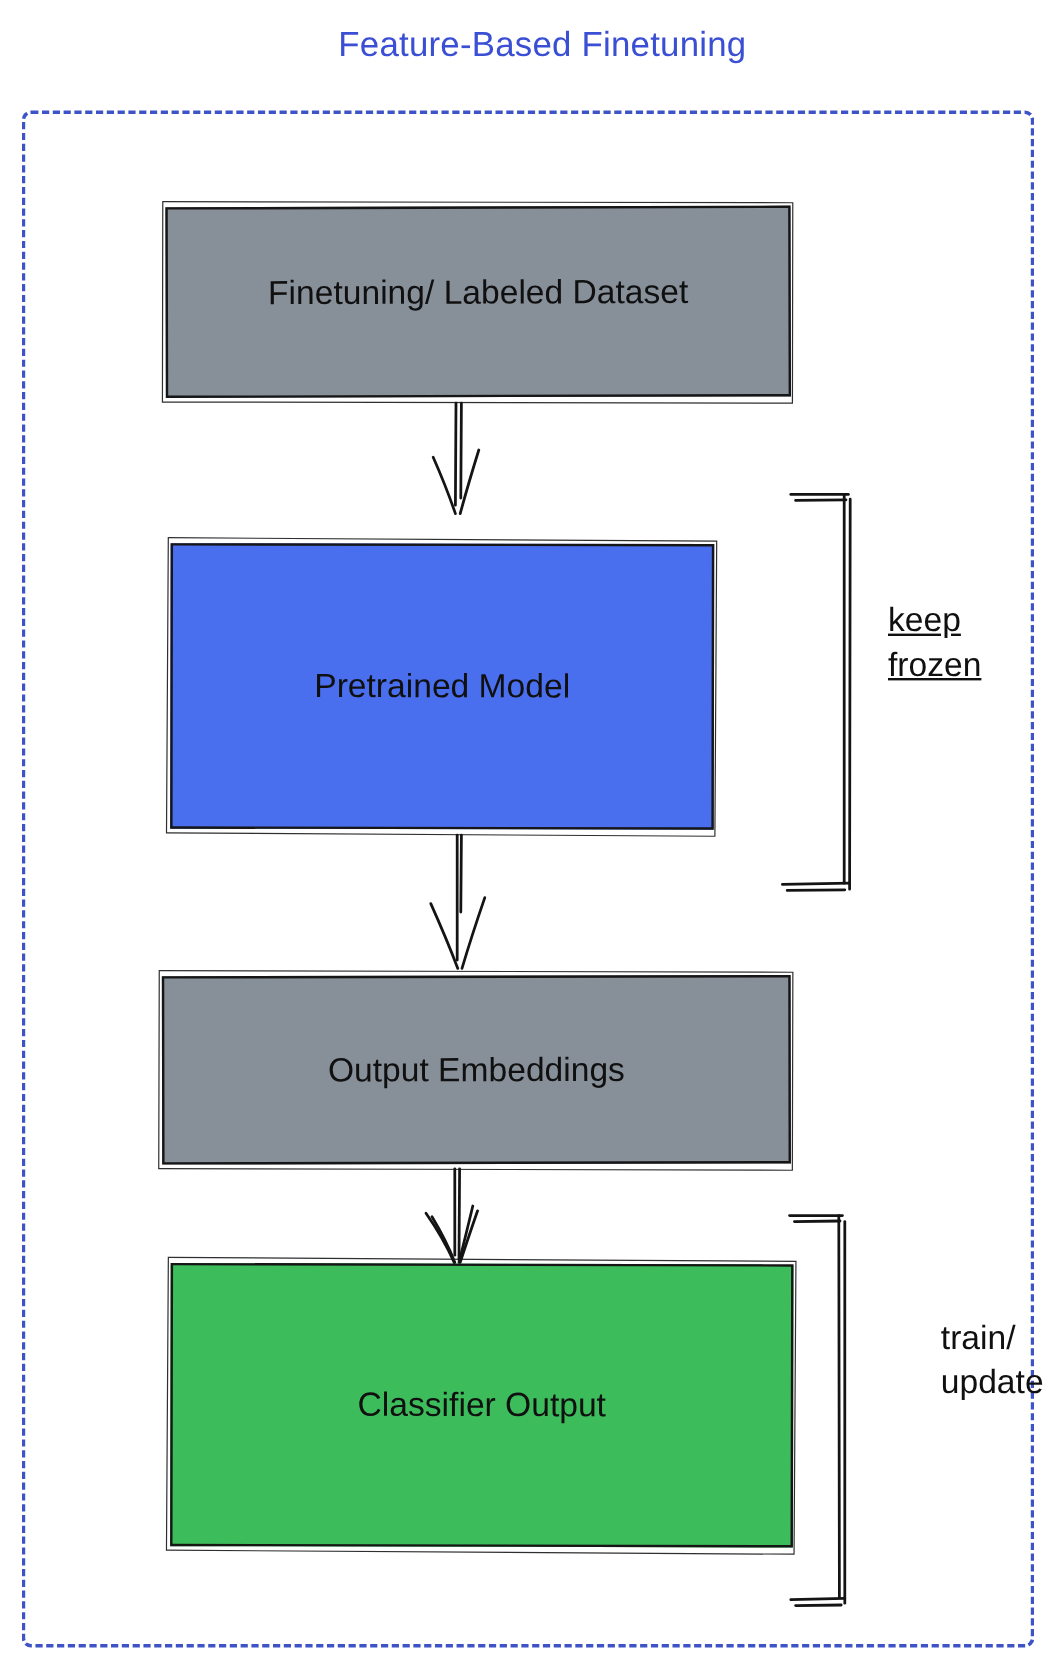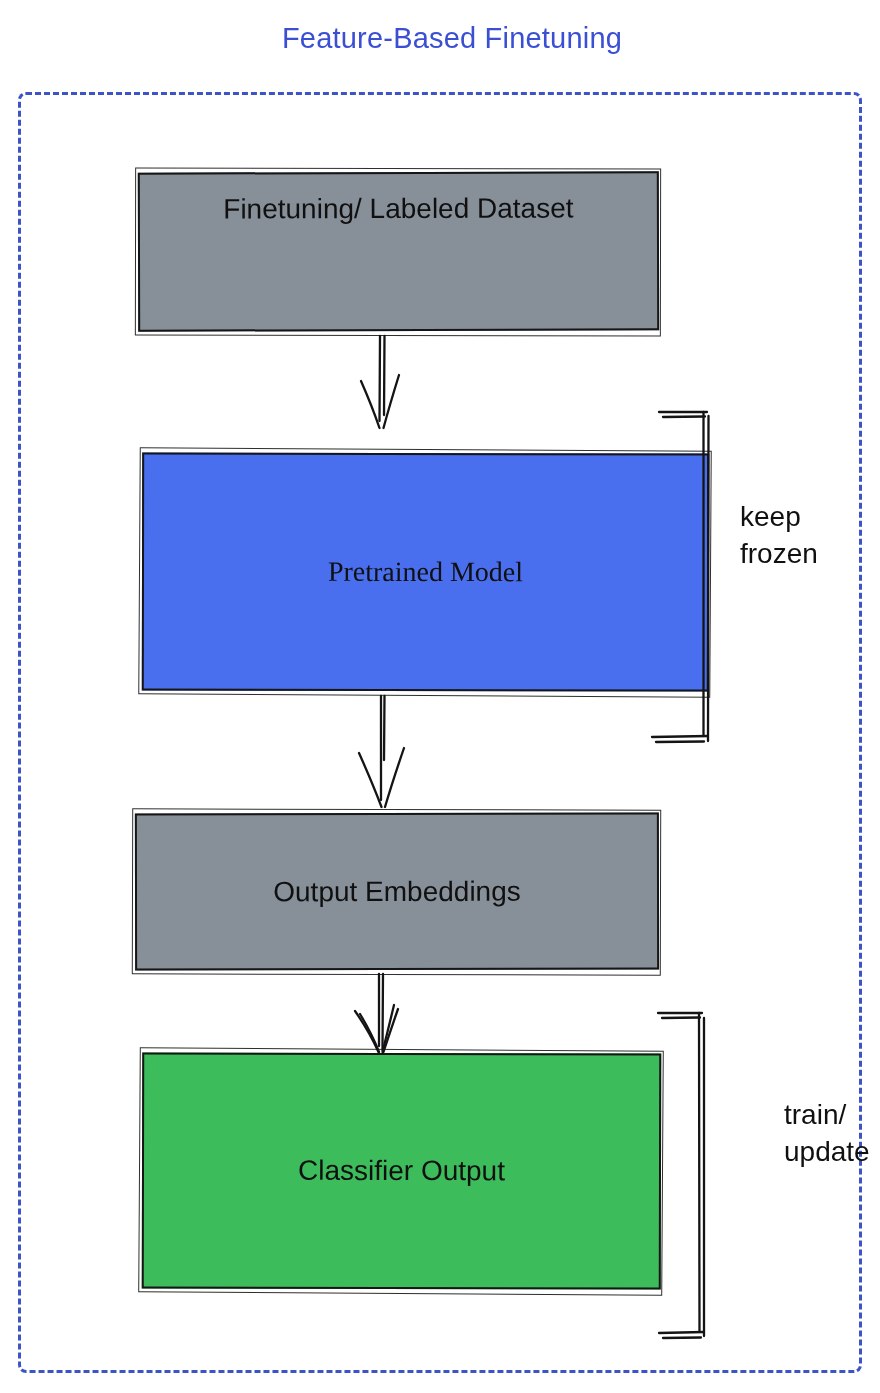--- a/index.html
+++ b/index.html
@@ -22,34 +22,34 @@
     border: 2.6px solid #161616;
     display: flex; align-items: center; justify-content: center;
     font-size: 28px; color: #101010; text-align: center;
   }
   .box::after {
     content: ""; position: absolute; inset: -6px -4px -7px -5px;
     border: 1.7px solid rgba(10,10,10,0.85);
     transform: rotate(0.25deg); pointer-events: none;
   }
   .box-dataset    { left: 138px; top: 172px; width: 521px; height: 159px; transform: rotate(-0.15deg); align-items: flex-start; }
-  .box-dataset .box-label { margin-top: 19px; }
-  .box-pretrained { left: 142px; top: 453px; width: 567px; height: 238px; transform: rotate(0.1deg); font-family: Liberation Serif, serif; }
+  .box-dataset .box-label { margin-top: 54px; }
+  .box-pretrained { left: 142px; top: 453px; width: 453px; height: 238px; transform: rotate(0.1deg); }
   .box-embeddings { left: 135px; top: 813px; width: 524px; height: 157px; transform: rotate(-0.1deg); }
   .box-classifier { left: 142px; top: 1053px; width: 519px; height: 236px; transform: rotate(0.12deg); }
   .overlay {
     position: absolute; left: 0; top: 0; width: 880px; height: 1393px;
     pointer-events: none;
   }
   .overlay path { fill: none; stroke: #141414; stroke-width: 2.3; stroke-linecap: round; }
   .annotation {
     position: absolute; font-size: 28px; line-height: 37px;
     white-space: pre-line; color: #101010;
   }
-  .annotation-keep-frozen  { left: 740px; top: 498px; }
+  .annotation-keep-frozen  { left: 740px; top: 498px; text-decoration: underline; }
   .annotation-train-update { left: 784px; top: 1096px; }
 </style>
 </head>
 <body>
 
 <div class="page-title" style="color: rgb(58, 79, 212);">Feature-Based Finetuning</div>
 
 <div class="diagram-border" style="border-color: rgb(62, 83, 197);"></div>
 
 <div class="box box-dataset" style="background: rgb(135, 143, 153);">

